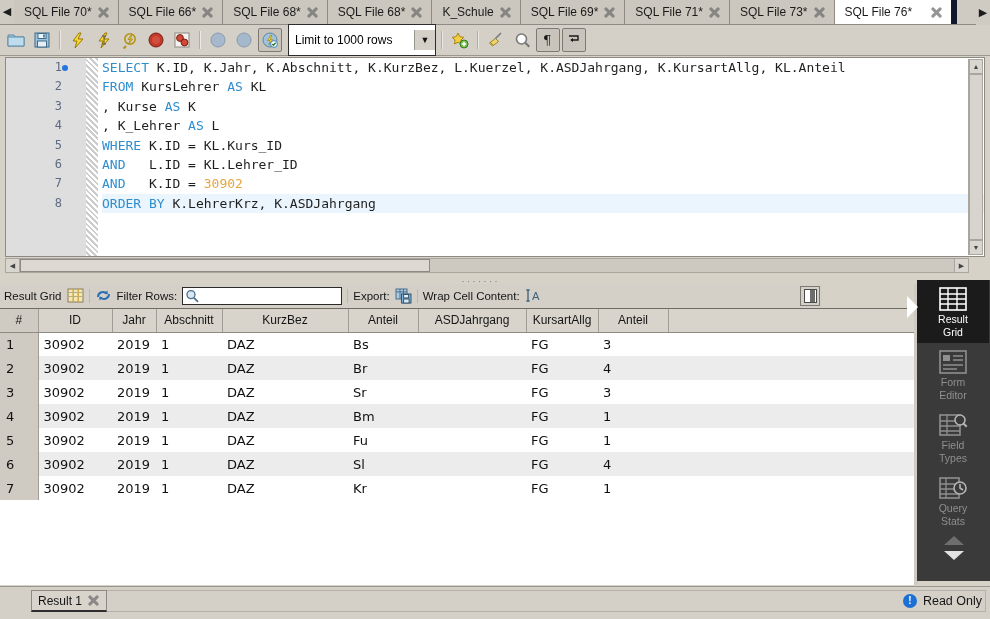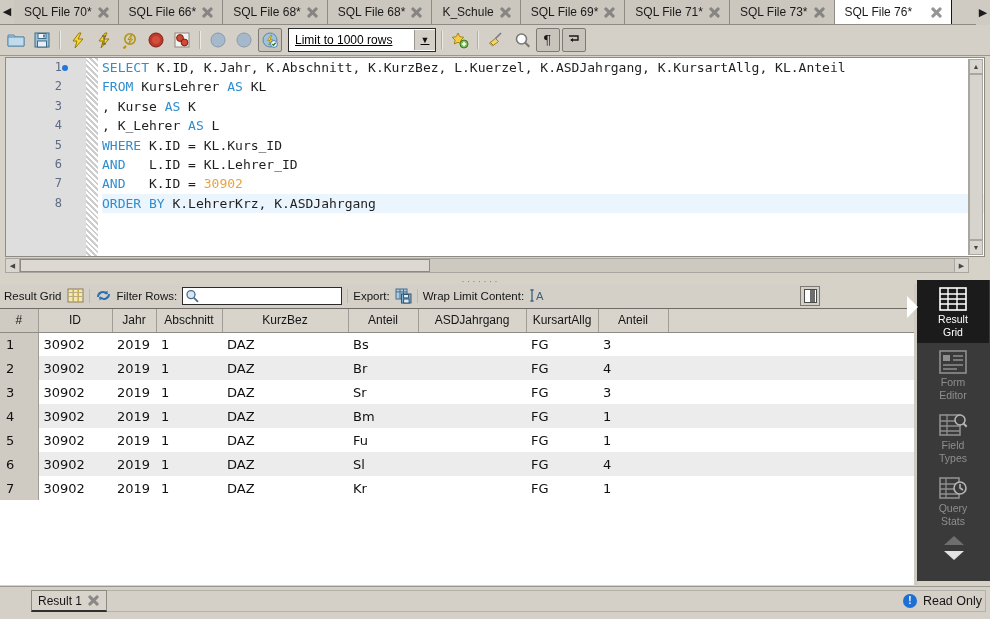--- a/index.html
+++ b/index.html
@@ -25,21 +25,21 @@
   .tab-scroll.right{position:absolute;right:0;top:0;}
   .tabs{display:flex;align-items:flex-end;height:25px;overflow:hidden;flex:1 1 auto;}
   .tab{
     height:24px;display:flex;align-items:center;gap:5px;
     padding:0 8px 0 10px;
     background:#cbc7be;
     border-right:1px solid #8e8b84;
     color:#1a1a1a;font-size:12px;white-space:nowrap;
     box-sizing:border-box;
   }
-  .tab.active{background:#ffffff;border-right:1px solid #0f172a;gap:18px;}
+  .tab.active{background:#ffffff;border-right:6px solid #0f172a;gap:18px;}
   .tab .x{
     width:13px;height:13px;position:relative;flex:0 0 auto;opacity:.72;
   }
   .tab .x:before,.tab .x:after{
     content:"";position:absolute;left:0;top:5px;width:13px;height:3px;
     background:#6d6d6d;border-radius:1px;
   }
   .tab .x:before{transform:rotate(45deg);}
   .tab .x:after{transform:rotate(-45deg);}
 
@@ -49,22 +49,22 @@
     background:#d4d0c8;border-bottom:1px solid #9a978f;
     display:flex;align-items:center;padding:0 4px;box-sizing:border-box;gap:2px;
   }
   .tb-btn{
     width:24px;height:24px;display:flex;align-items:center;justify-content:center;
     border:1px solid transparent;border-radius:2px;box-sizing:border-box;
   }
   .tb-btn.framed{border:1px solid #7d7a73;background:#c8c4bc;}
   .tb-sep{width:1px;height:18px;background:#b2aea6;margin:0 3px;border-right:1px solid #eceae5;}
   .limit-combo{
-    height:24px;min-width:148px;background:#ffffff;border:1px solid #2c2c2c;
-    display:flex;align-items:center;box-sizing:border-box;margin-left:4px;text-decoration:underline;
+    height:32px;min-width:148px;background:#ffffff;border:1px solid #2c2c2c;
+    display:flex;align-items:center;box-sizing:border-box;margin-left:4px;
   }
   .limit-combo .txt{padding:0 6px;font-size:12px;color:#000;flex:1 1 auto;white-space:nowrap;}
   .limit-combo .arrow{
     width:20px;height:20px;border-left:1px solid #9a978f;background:#d4d0c8;
     display:flex;align-items:center;justify-content:center;font-size:9px;color:#111;
   }
 
   
   .editor{
     position:absolute;left:5px;top:57px;width:980px;height:200px;
@@ -502,21 +502,21 @@
         <rect x="1" y="1" width="11" height="10" fill="#aacbe2" stroke="#4a6f8c"></rect>
         <rect x="1" y="3.4" width="11" height="1" fill="#4a6f8c"></rect>
         <rect x="4.5" y="1" width="1" height="10" fill="#4a6f8c"></rect>
         <rect x="8" y="1" width="1" height="10" fill="#4a6f8c"></rect>
         <rect x="6.5" y="6" width="9.5" height="9" fill="#7fb2d6" stroke="#35566e"></rect>
         <rect x="8.6" y="6.5" width="5" height="3.4" fill="#e9f2f8" stroke="#35566e"></rect>
         <rect x="8.6" y="11" width="5.5" height="4" fill="#dde9f2" stroke="#35566e"></rect>
       </svg>
     </span>
     <span class="dotsep"></span>
-    <span class="lbl">Wrap Limit Content:</span>
+    <span class="lbl">Wrap Cell Content:</span>
     <span class="mini">
       <svg width="17" height="15" viewBox="0 0 17 15">
         <path d="M3 2v11M1.4 2h3.2M1.4 13h3.2" stroke="#3b5f7d" stroke-width="1.3" fill="none"></path>
         <text x="7" y="12" font-family="DejaVu Sans, sans-serif" font-size="11" fill="#3b5f7d">A</text>
       </svg>
     </span>
 
     <div class="sq-btn">
         <i></i>
       </div>

